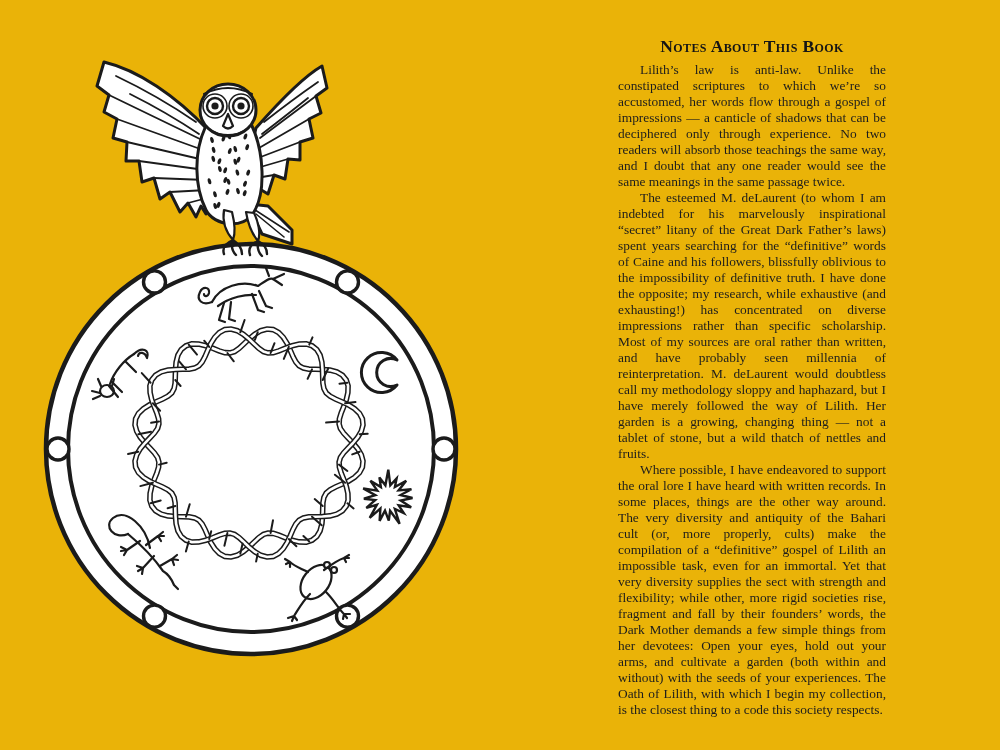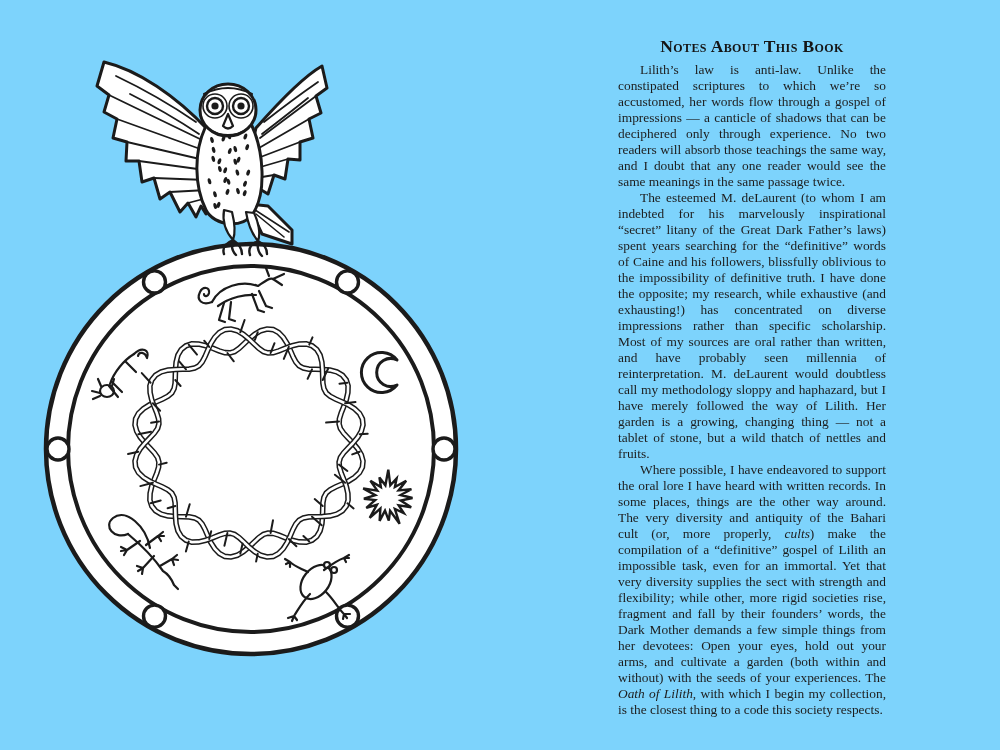--- a/index.html
+++ b/index.html
@@ -1,25 +1,25 @@
 <!DOCTYPE html>
 <html><head>
 <meta charset="utf-8">
 <style>
   html,body{margin:0;padding:0;background:#ffffff;}
   body{width:1000px;height:750px;position:relative;overflow:hidden;
        font-family:"Liberation Serif", serif;}
-  .page{position:absolute;inset:0;background:#7dd3fc;}
+  .page{position:absolute;inset:0;background:#eab308;}
   .left-page{position:absolute;left:0;top:0;width:560px;height:750px;}
   .right-page{position:absolute;left:618px;top:36px;width:268px;color:#1d1d1d;}
   .title{font-size:17.5px;font-weight:700;font-variant:small-caps;
          text-align:center;margin:0 0 5px 0;letter-spacing:0.4px;color:#151515;}
   .body-text p{margin:0;font-size:13.4px;line-height:16px;text-align:justify;
          text-indent:22px;color:#1d1d1d;}
-  .it{font-style:italic;}
+  .it{}
   svg{display:block;}
 </style>
 </head>
 <body>
 
 <div class="page">
 
   <div class="left-page">
     <svg width="560" height="750" viewBox="0 0 560 750">
 

